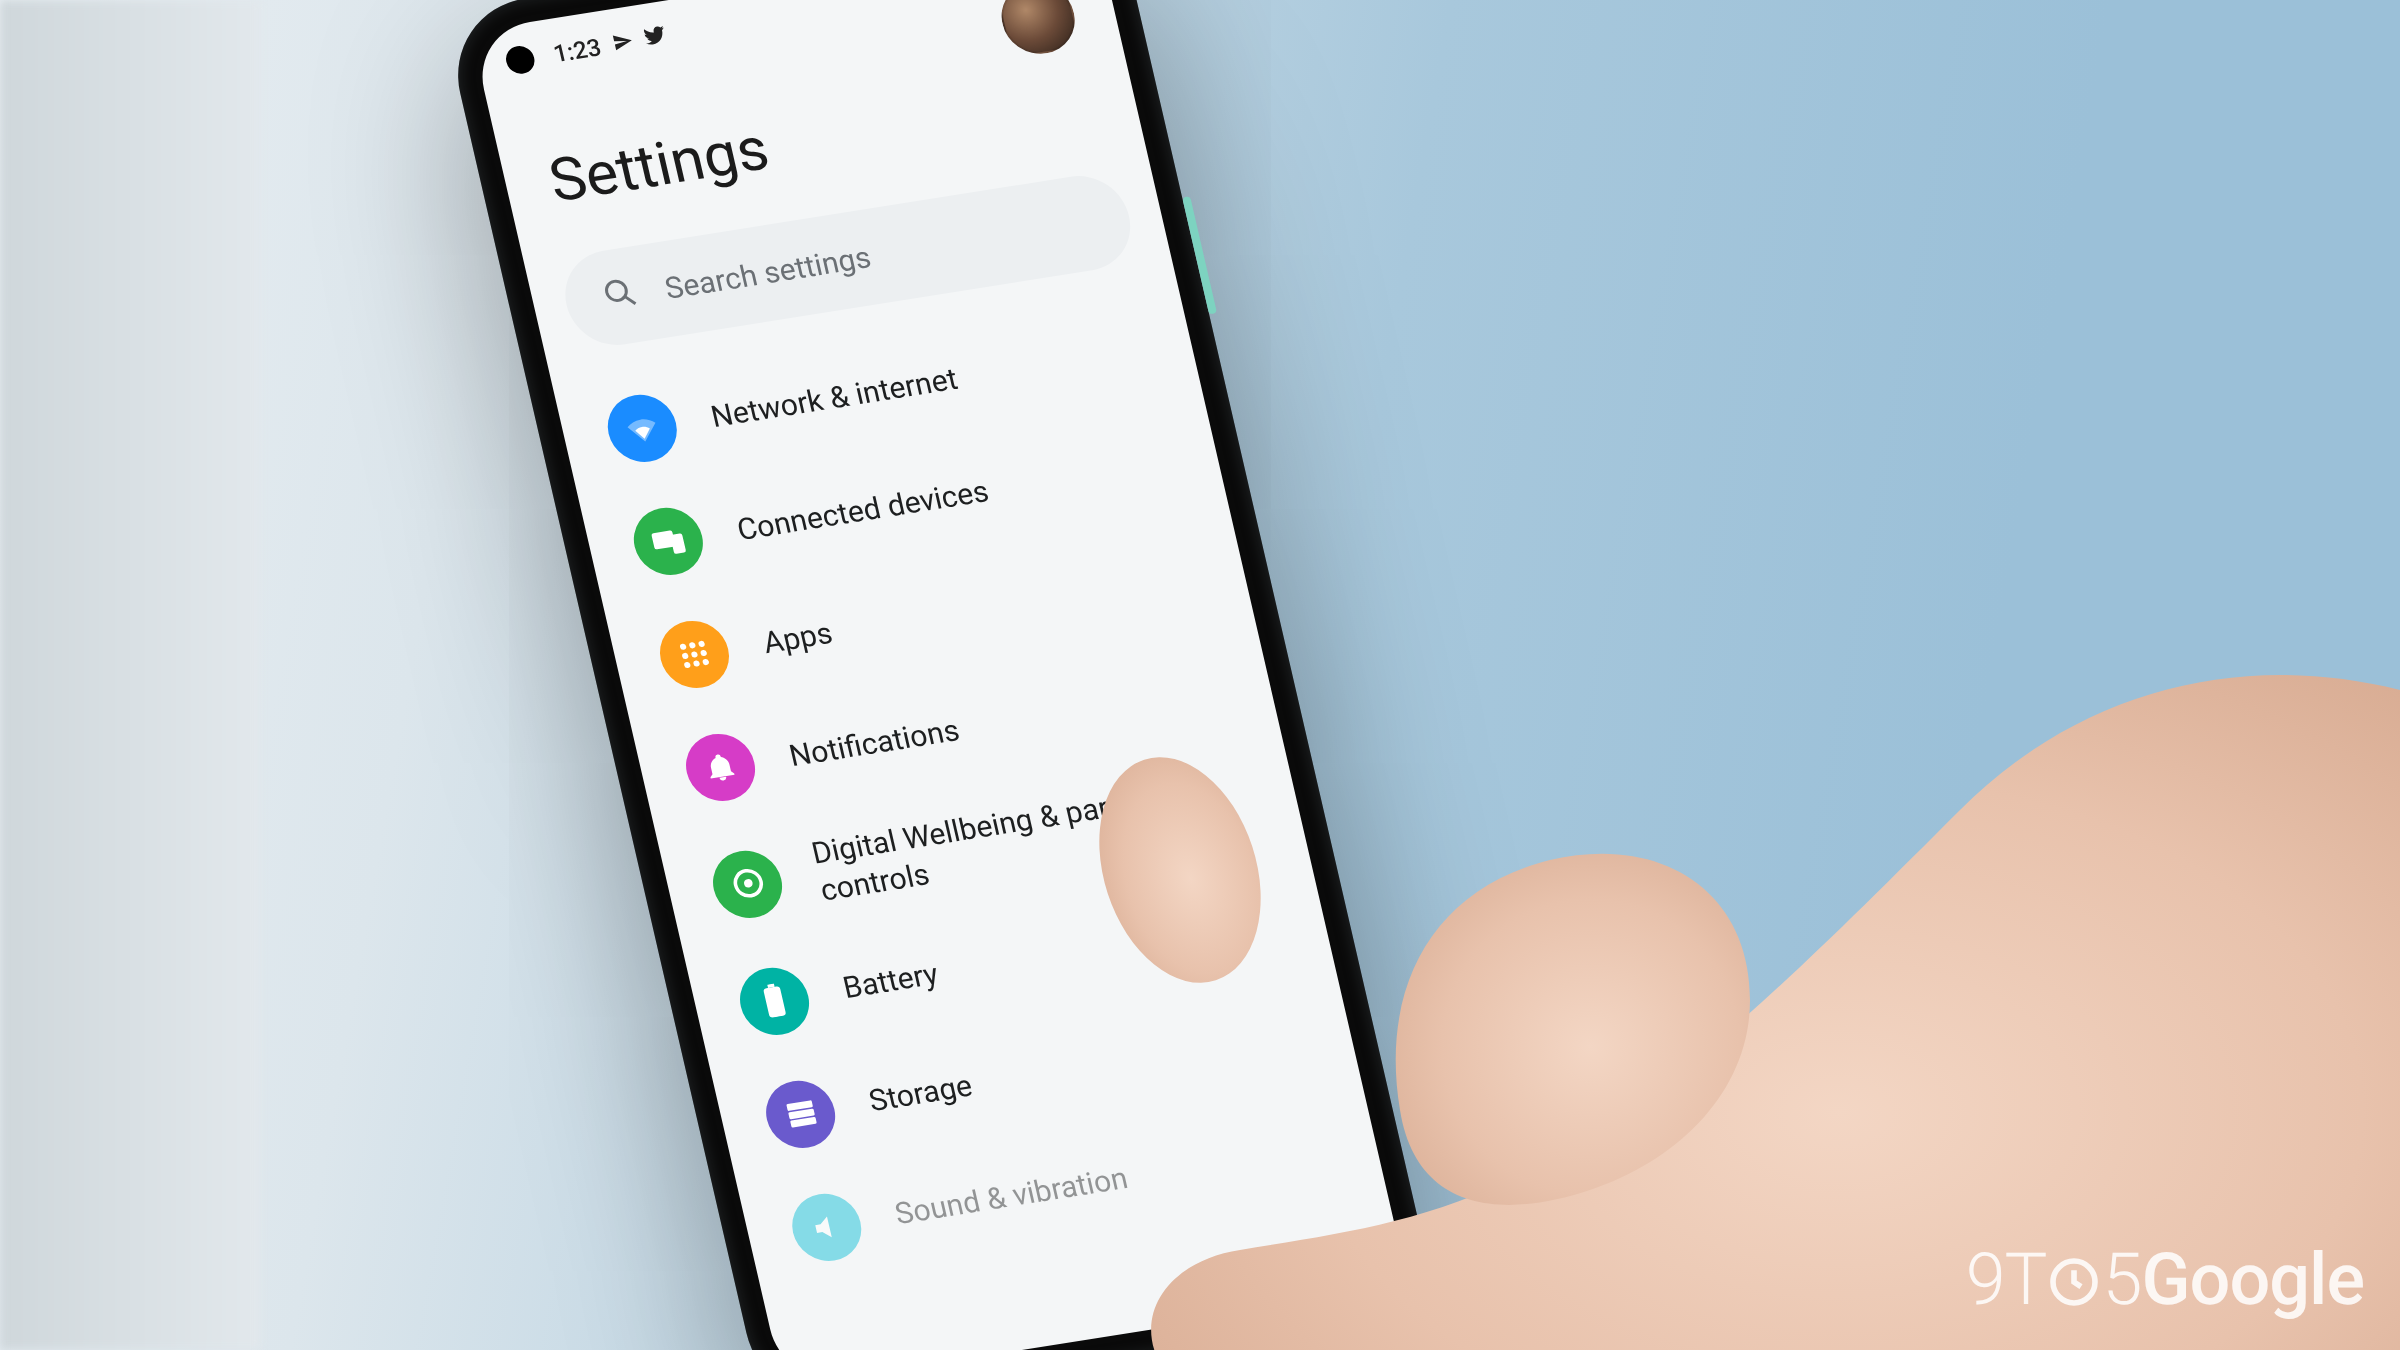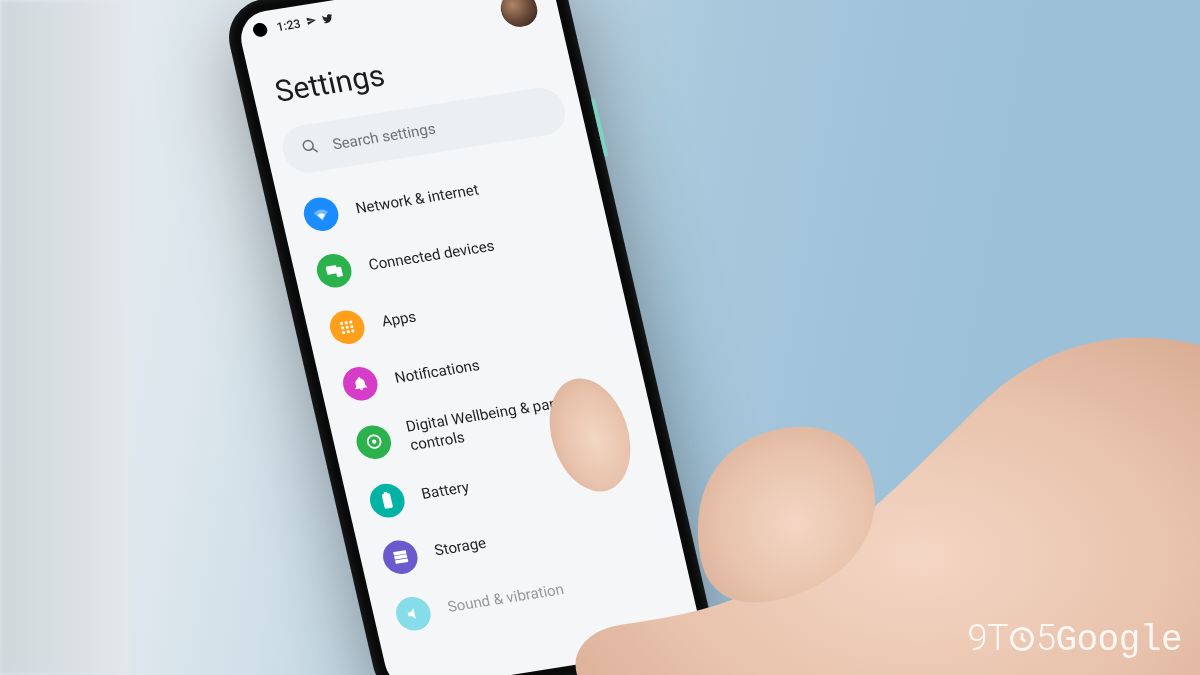--- a/index.html
+++ b/index.html
@@ -20,21 +20,21 @@
   .watermark {
     position: absolute;
     right: 18px;
     bottom: 14px;
     font-size: 36px;
     font-weight: 300;
     color: rgba(255,255,255,0.85);
     letter-spacing: -0.5px;
     user-select: none;
   }
-  .watermark .bold { font-weight: 500; font-family: Liberation Mono, monospace; }
+  .watermark .bold { font-weight: 500; }
 
   
   .phone-wrap {
     position: absolute;
     left: 300px;
     top: -30px;
     transform: rotate(-13deg) skewY(4deg);
     transform-origin: 50% 50%;
   }
   .phone {

